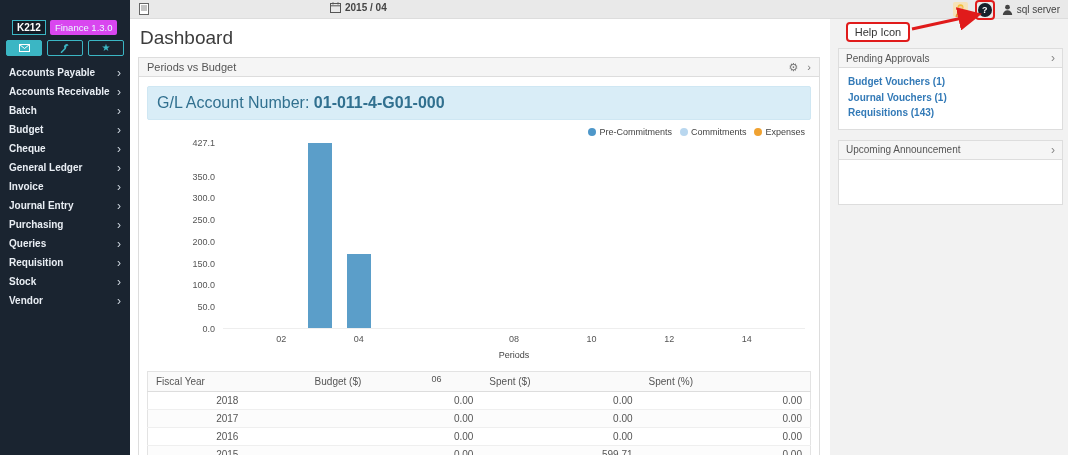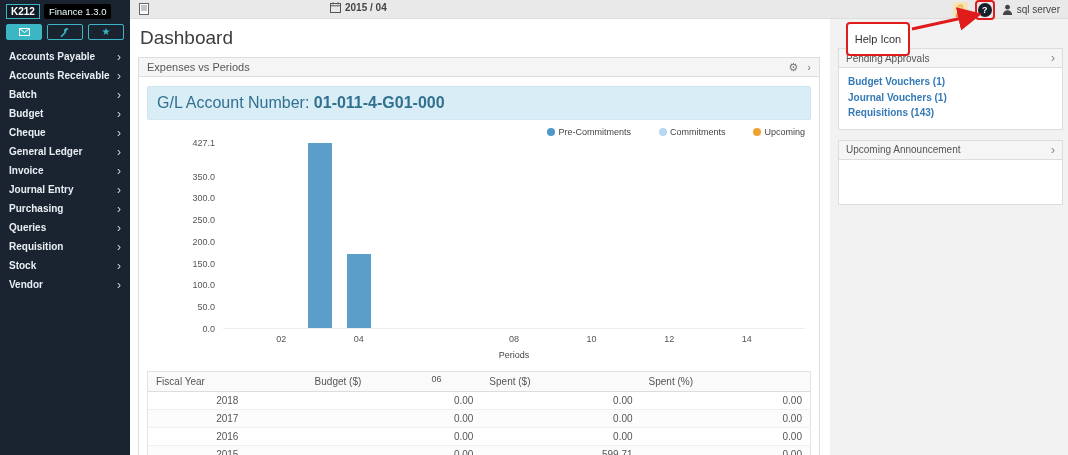--- a/index.html
+++ b/index.html
@@ -5,23 +5,23 @@
   * { box-sizing: border-box; }
   html, body { margin: 0; padding: 0; }
   body {
     width: 1068px; height: 455px; overflow: hidden; position: relative;
     font-family: "Liberation Sans", sans-serif; background: #fff; font-size: 10px;
   }
   .layout { display: flex; height: 100%; }
 
   
   .sidebar { width: 130px; flex-shrink: 0; background: #1a2430; color: #fff; }
-  .side-head { display: flex; align-items: center; gap: 4px; padding: 4px 6px 3px; }
+  .side-head { display: flex; align-items: center; gap: 4px; padding: 20px 6px 3px; margin-left: 6px; }
   .logo-box { border: 1px solid #3bb6c4; background: #131b25; color: #fff; font-weight: bold; font-size: 10px; padding: 1px 4px; }
-  .product { background: #000000; color: #eafcff; font-size: 9.5px; padding: 2px 5px; border-radius: 2px; white-space: nowrap; }
+  .product { background: #d946ef; color: #eafcff; font-size: 9.5px; padding: 2px 5px; border-radius: 2px; white-space: nowrap; }
   .side-tools { display: flex; gap: 5px; padding: 2px 6px 7px; }
   .tool-btn { flex: 1; height: 16px; border: 1px solid #3bb6c4; border-radius: 2px; display: flex; align-items: center; justify-content: center; background: transparent; color: #3bb6c4; cursor: pointer; font-size: 10px; line-height: 1; }
   .tool-btn.active { background: #3bb6c4; color: #fff; }
   .nav-item { display: flex; justify-content: space-between; align-items: center; padding: 0 9px 0 9px; height: 19px; font-size: 10px; font-weight: 700; color: #e9eef4; cursor: pointer; }
   .nav-chev { color: #cdd5dd; font-size: 12px; font-weight: 400; line-height: 1; }
 
   
   .main-wrap { flex: 1; display: flex; flex-direction: column; min-width: 0; }
   .topbar { height: 19px; background: #e9e9e9; border-bottom: 1px solid #ddd; position: relative; flex-shrink: 0; padding-left: 41px; }
   .tb-doc { position: absolute; left: 9px; top: 3px; cursor: pointer; }
@@ -36,21 +36,21 @@
   .page-title { font-size: 19px; font-weight: 400; color: #3c3c3c; margin: 8px 0 8px 2px; }
 
   
   .card { border: 1px solid #ddd; background: #fff; }
   .card-head { background: #f5f5f5; border-bottom: 1px solid #ddd; padding: 3px 8px; font-size: 11px; color: #555; display: flex; justify-content: space-between; align-items: center; }
   .card-head-icons { display: flex; gap: 9px; color: #777; font-size: 11px; }
   .card-head-icons span { cursor: pointer; line-height: 1; }
   .alert-info { margin: 9px 8px 4px; background: #d9edf7; border: 1px solid #cfe7f3; color: #31708f; font-size: 16px; padding: 7px 9px; border-radius: 2px; }
   .alert-info b { font-weight: 700; }
 
-  .legend { display: flex; justify-content: flex-end; gap: 28px; font-size: 9px; color: #444; padding: 3px 14px 0; }
+  .legend { display: flex; justify-content: flex-end; gap: 8px; font-size: 9px; color: #444; padding: 3px 14px 0; }
   .legend-item { display: flex; align-items: center; gap: 3px; cursor: pointer; }
   .legend-dot { width: 8px; height: 8px; border-radius: 50%; display: inline-block; }
 
   .chart { position: relative; height: 226px; margin: 0 8px; }
   .y-axis { position: absolute; left: 0; top: 6px; bottom: 34px; width: 68px; }
   .ytick { position: absolute; right: 0; width: 100%; text-align: right; transform: translateY(-50%); font-size: 9px; color: #555; }
   .plot { position: absolute; left: 76px; right: 6px; top: 6px; bottom: 34px; border-bottom: 1px solid #eee; }
   .bar { position: absolute; bottom: 0; width: 24px; }
   .x-axis { position: absolute; left: 76px; right: 6px; bottom: 18px; height: 11px; }
   .xtick { position: absolute; transform: translateX(-50%); font-size: 9px; color: #555; }
@@ -67,21 +67,21 @@
   .rail { width: 238px; flex-shrink: 0; background: #f2f2f2; padding: 29px 5px 0 8px; }
   .rail-panel { background: #fff; border: 1px solid #ddd; margin-bottom: 10px; }
   .rail-head { background: #f5f5f5; border-bottom: 1px solid #ddd; font-size: 10px; color: #555; padding: 3px 7px; display: flex; justify-content: space-between; align-items: center; }
   .rail-chev { color: #888; font-size: 12px; cursor: pointer; line-height: 1; }
   .rail-body { padding: 6px 9px 8px; font-size: 10px; min-height: 44px; }
   .rail-link { display: block; color: #337ab7; text-decoration: none; line-height: 1.55; cursor: pointer; font-weight: bold; }
   .ann-heading { color: #777; margin-bottom: 3px; }
   .ann-body { color: #888; }
 
   
-  .annot-box { position: absolute; left: 846px; top: 22px; width: 64px; height: 34px; border: 2px solid #e01b1b; border-radius: 4px; background: #fff; font-size: 11px; color: #333; display: flex; align-items: center; justify-content: center; z-index: 50; }
+  .annot-box { position: absolute; left: 846px; top: 22px; width: 64px; height: 20px; border: 2px solid #e01b1b; border-radius: 4px; background: #fff; font-size: 11px; color: #333; display: flex; align-items: center; justify-content: center; z-index: 50; }
   .annot-arrow { position: absolute; left: 908px; top: 5px; z-index: 50; }
 </style>
 </head>
 <body>
 
 <div class="layout">
 
   <div class="sidebar">
     <div class="side-head">
       <span class="logo-box">K212</span>
@@ -201,21 +201,21 @@
         </span>
       </span>
     </div>
 
     <div class="content">
       <div class="main-col">
         <div class="page-title">Dashboard</div>
 
         <div class="card">
           <div class="card-head">
-            <span>Expenses vs Periods</span>
+            <span>Periods vs Budget</span>
             <span class="card-head-icons">
               <span>⚙</span>
               <span>›</span>
             </span>
           </div>
 
           <div class="alert-info">
             <span>G/L Account Number:</span>
             <b>01-011-4-G01-000</b>
           </div>
@@ -224,21 +224,21 @@
               <span class="legend-item">
                 <span class="legend-dot" style="background: rgb(78, 151, 201);"></span>
                 <span>Pre-Commitments</span>
               </span>
               <span class="legend-item">
                 <span class="legend-dot" style="background: rgb(185, 215, 239);"></span>
                 <span>Commitments</span>
               </span>
               <span class="legend-item">
                 <span class="legend-dot" style="background: rgb(240, 162, 49);"></span>
-                <span>Upcoming</span>
+                <span>Expenses</span>
               </span>
             </div>
 
           <div class="chart">
             <div class="y-axis">
                 <div class="ytick" style="top: 0%;">427.1</div>
                 <div class="ytick" style="top: 18.052%;">350.0</div>
                 <div class="ytick" style="top: 29.7588%;">300.0</div>
                 <div class="ytick" style="top: 41.4657%;">250.0</div>
                 <div class="ytick" style="top: 53.1726%;">200.0</div>

